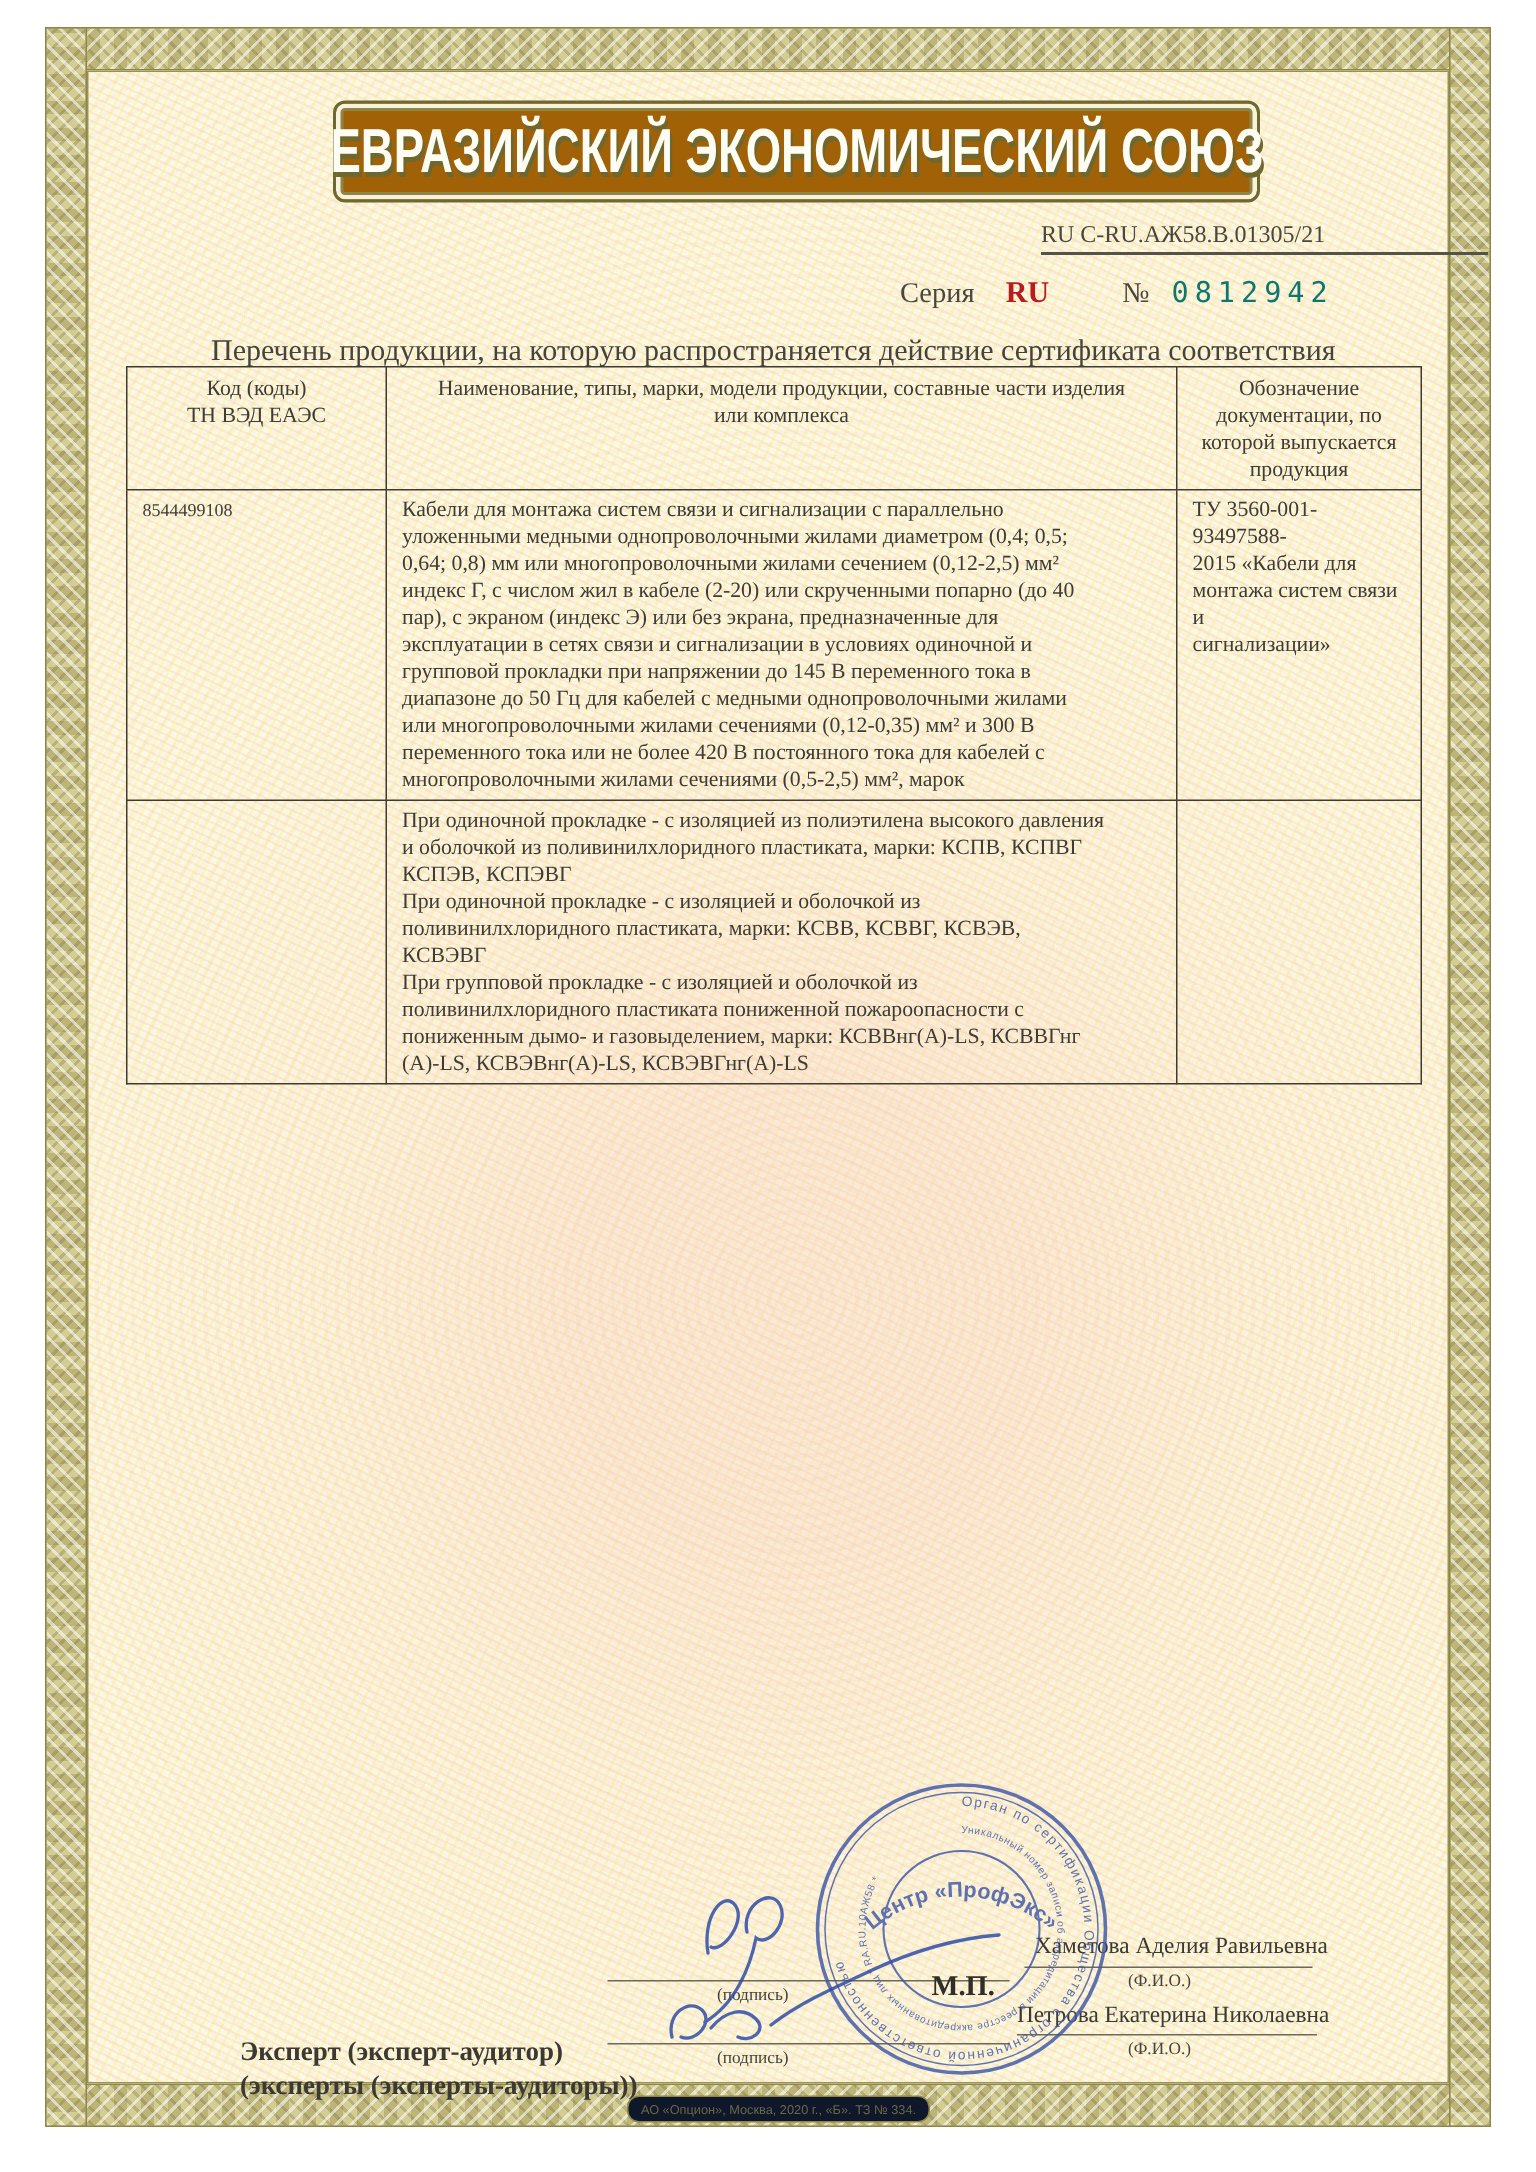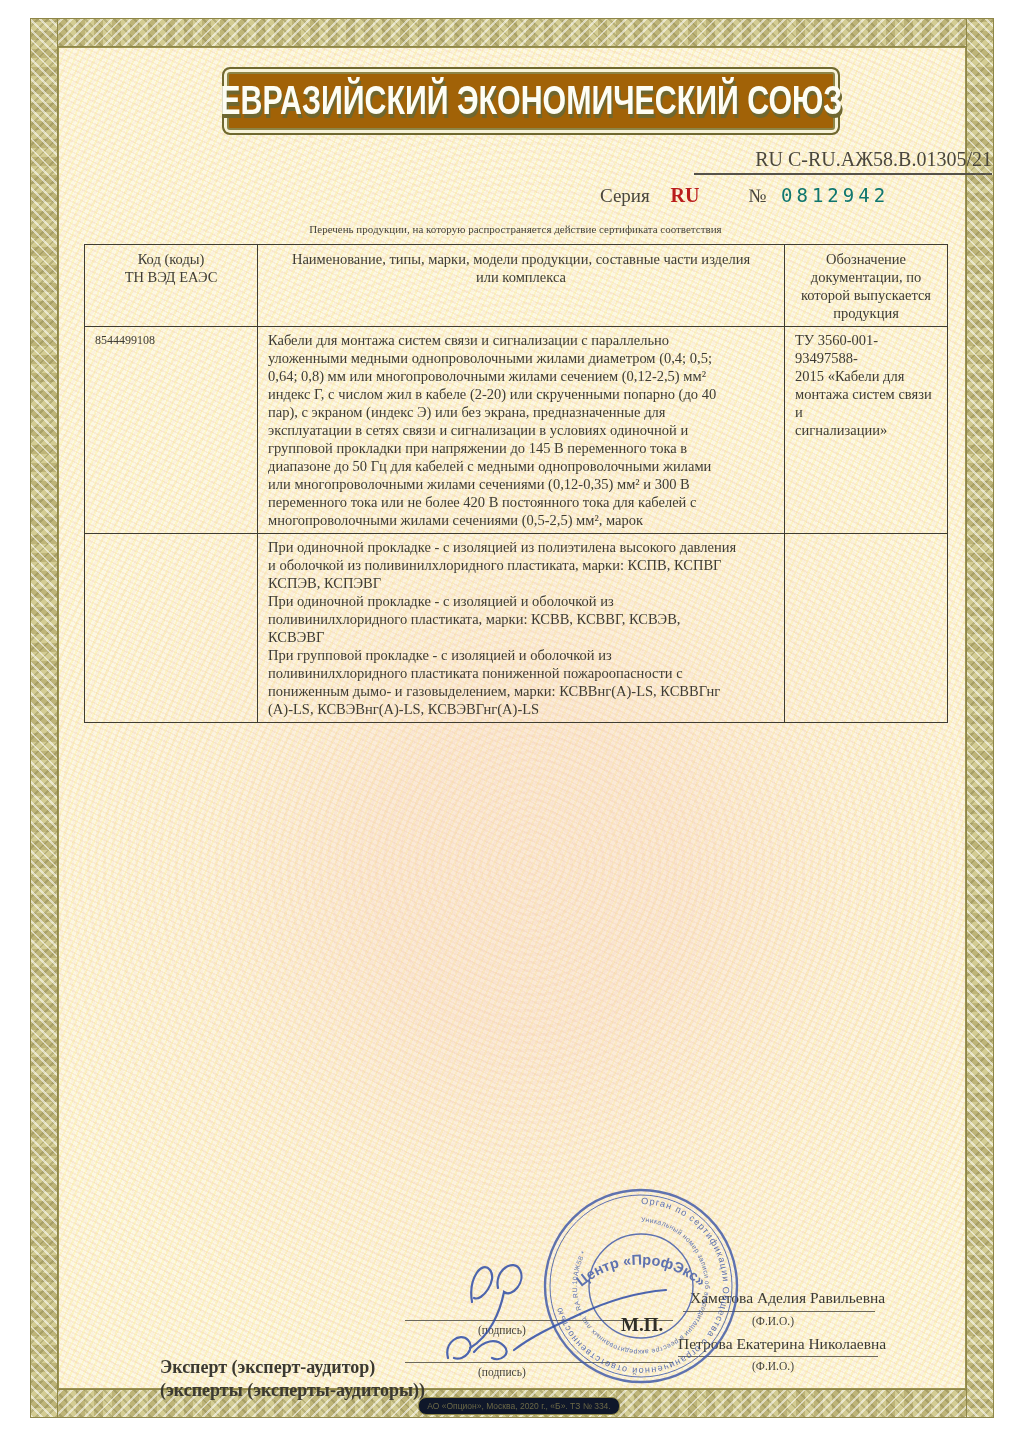--- a/index.html
+++ b/index.html
@@ -38,29 +38,29 @@
     box-shadow:inset 0 0 0 3px #f7f3da, inset 0 0 0 5px #8d8547;
     display:flex;align-items:center;justify-content:center;margin-top:44px;}
   .banner span{font-family:"Liberation Sans",sans-serif;font-weight:700;font-size:37px;
     color:#fdfdf4;letter-spacing:0px;transform:scale(0.82,1.12);white-space:nowrap;
     text-shadow:2px 3px 0 #6e6730;}
   
   .title{position:absolute;left:300px;top:102px;width:470px;text-align:center;
     font-size:30px;font-weight:700;letter-spacing:3px;color:#423f34;}
   .certline-label{position:absolute;left:238px;top:150px;font-size:19.5px;font-weight:700;
     letter-spacing:0.5px;color:#45433a;}
-  .certline-number{position:absolute;left:694px;top:148px;width:298px;text-align:right;
-    font-size:20px;color:#4a473d;border-bottom:2px solid #55524a;padding-bottom:2px;}
+  .certline-number{position:absolute;left:694px;top:148px;width:298px;text-align:left;
+    font-size:16px;color:#4a473d;border-bottom:2px solid #55524a;padding-bottom:2px;}
   .series{position:absolute;left:600px;top:184px;font-size:19px;color:#4a473d;white-space:nowrap;}
   .series .ru{color:#b91c1c;font-weight:700;font-size:20px;margin-left:16px;}
   .series .nosign{margin-left:44px;}
   .series .num{color:#0f766e;font-family:"DejaVu Sans Mono",monospace;font-size:19px;
     letter-spacing:4px;margin-left:10px;}
   .caption{position:absolute;left:84px;top:223px;width:863px;text-align:center;
-    font-size:11px;color:#45433b;}
+    font-size:20px;color:#45433b;}
   
   table.products{position:absolute;left:84px;top:244px;width:863px;border-collapse:collapse;
     table-layout:fixed;font-size:14.5px;line-height:18px;color:#3e3c34;}
   table.products col.c1{width:173px;} table.products col.c2{width:527px;} table.products col.c3{width:163px;}
   table.products th, table.products td{border:1.5px solid #3e3c32;vertical-align:top;
     white-space:pre-line;box-sizing:border-box;}
   table.products th{font-weight:400;text-align:center;padding:5px 6px 4px;height:70px;}
   table.products td{padding:4px 10px 4px 10px;}
   tr.r1 td{height:199px;} tr.r2 td{height:180px;}
   td.code-cell{padding-left:8px;font-size:12px;}

